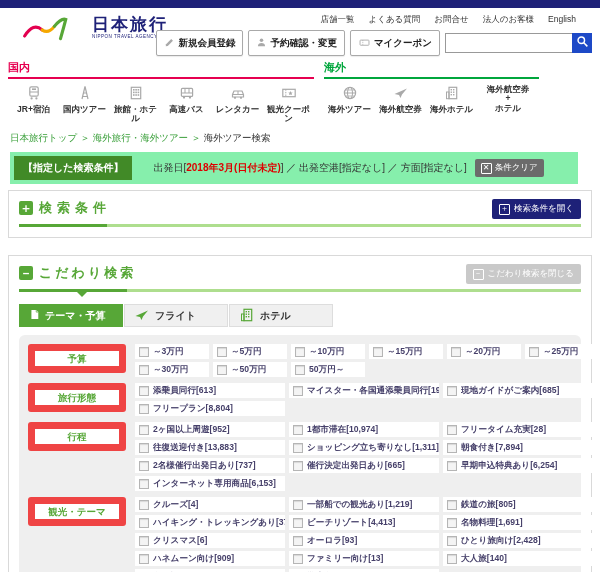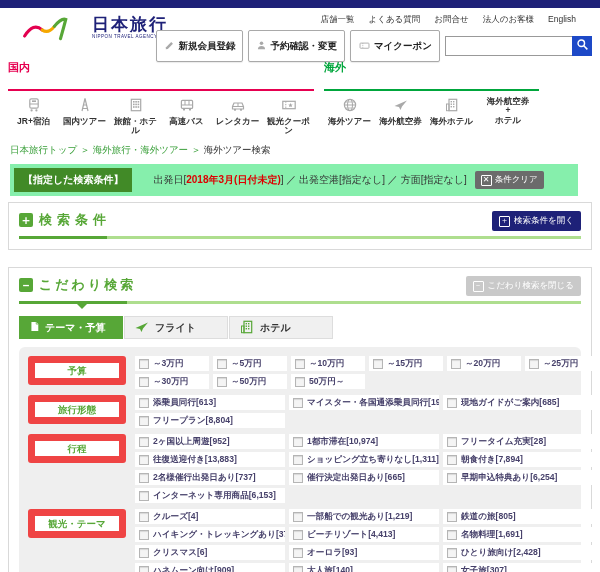--- a/index.html
+++ b/index.html
@@ -14,30 +14,30 @@
   .header{position:relative;height:52px;padding:4px 8px 0 8px;box-sizing:border-box;}
   .logo{position:absolute;left:22px;top:8px;display:flex;align-items:flex-start;cursor:pointer;}
   .logo-text{margin-left:14px;}
   .logo-title{font-size:17px;font-weight:bold;color:#1e2178;letter-spacing:2px;line-height:18px;}
   .logo-sub{font-size:4.5px;color:#1e2178;letter-spacing:.5px;}
   .home-link{position:absolute;left:178px;top:26px;font-size:9px;color:#1e2178;cursor:pointer;}
   .home-link .sep{color:#999;margin-right:2px;}
   .utility{position:absolute;right:24px;top:6px;display:flex;gap:14px;font-size:8.5px;color:#333;}
   .utility span{cursor:pointer;}
   .actions{position:absolute;right:8px;top:22px;display:flex;gap:5px;align-items:center;}
-  .hbtn{display:flex;align-items:center;gap:3px;height:32px;padding:2px 7px;background:#fff;
+  .hbtn{display:flex;align-items:center;gap:3px;height:16px;padding:12px 7px;background:#fff;
         border:1px solid #a9a9a9;border-radius:2px;font-size:9.5px;font-weight:bold;color:#222;
         font-family:inherit;cursor:pointer;box-shadow:0 1px 1px rgba(0,0,0,.08);}
   .searchwrap{display:flex;}
   .searchwrap input{width:118px;height:18px;border:1px solid #999;border-right:none;font-size:10px;padding:0 4px;outline:none;}
   .searchbtn{width:20px;height:20px;background:#1d49c7;border:none;display:flex;align-items:center;justify-content:center;cursor:pointer;}
 
   
   .catnav{display:flex;padding:0 8px;gap:10px;}
-  .cat-label{font-size:11px;font-weight:bold;margin-bottom:14px;}
+  .cat-label{font-size:11px;font-weight:bold;margin-bottom:2px;}
   .dom .cat-label{color:#e60050;}
   .ovs .cat-label{color:#00a63c;}
   .cat-items{display:flex;padding-top:5px;}
   .dom .cat-items{border-top:2px solid #e60050;}
   .ovs .cat-items{border-top:2px solid #00a63c;}
   .nav-item{width:51px;display:flex;flex-direction:column;align-items:center;cursor:pointer;}
   .nav-item .ic{height:18px;display:flex;align-items:center;justify-content:center;}
   .nav-item .lbl{font-size:8.5px;font-weight:bold;color:#333;margin-top:3px;text-align:center;line-height:9px;}
   .nav-item.multiline .lbl{margin-top:0;font-size:8.5px;line-height:9.5px;}
   .nav-item.multiline{width:62px;justify-content:center;}
@@ -514,20 +514,24 @@
             <label class="fitem">
               <span class="cb"></span>
               <span class="ftext">ひとり旅向け[2,428]</span>
             </label>
             <label class="fitem">
               <span class="cb"></span>
               <span class="ftext">ハネムーン向け[909]</span>
             </label>
             <label class="fitem">
               <span class="cb"></span>
+              <span class="ftext">ファミリー向け[13]</span>
+            </label>
+            <label class="fitem">
+              <span class="cb"></span>
               <span class="ftext">大人旅[140]</span>
             </label>
             <label class="fitem">
               <span class="cb"></span>
               <span class="ftext">女子旅[307]</span>
             </label>
             <label class="fitem">
               <span class="cb"></span>
               <span class="ftext">学生向け[892]</span>
             </label>

